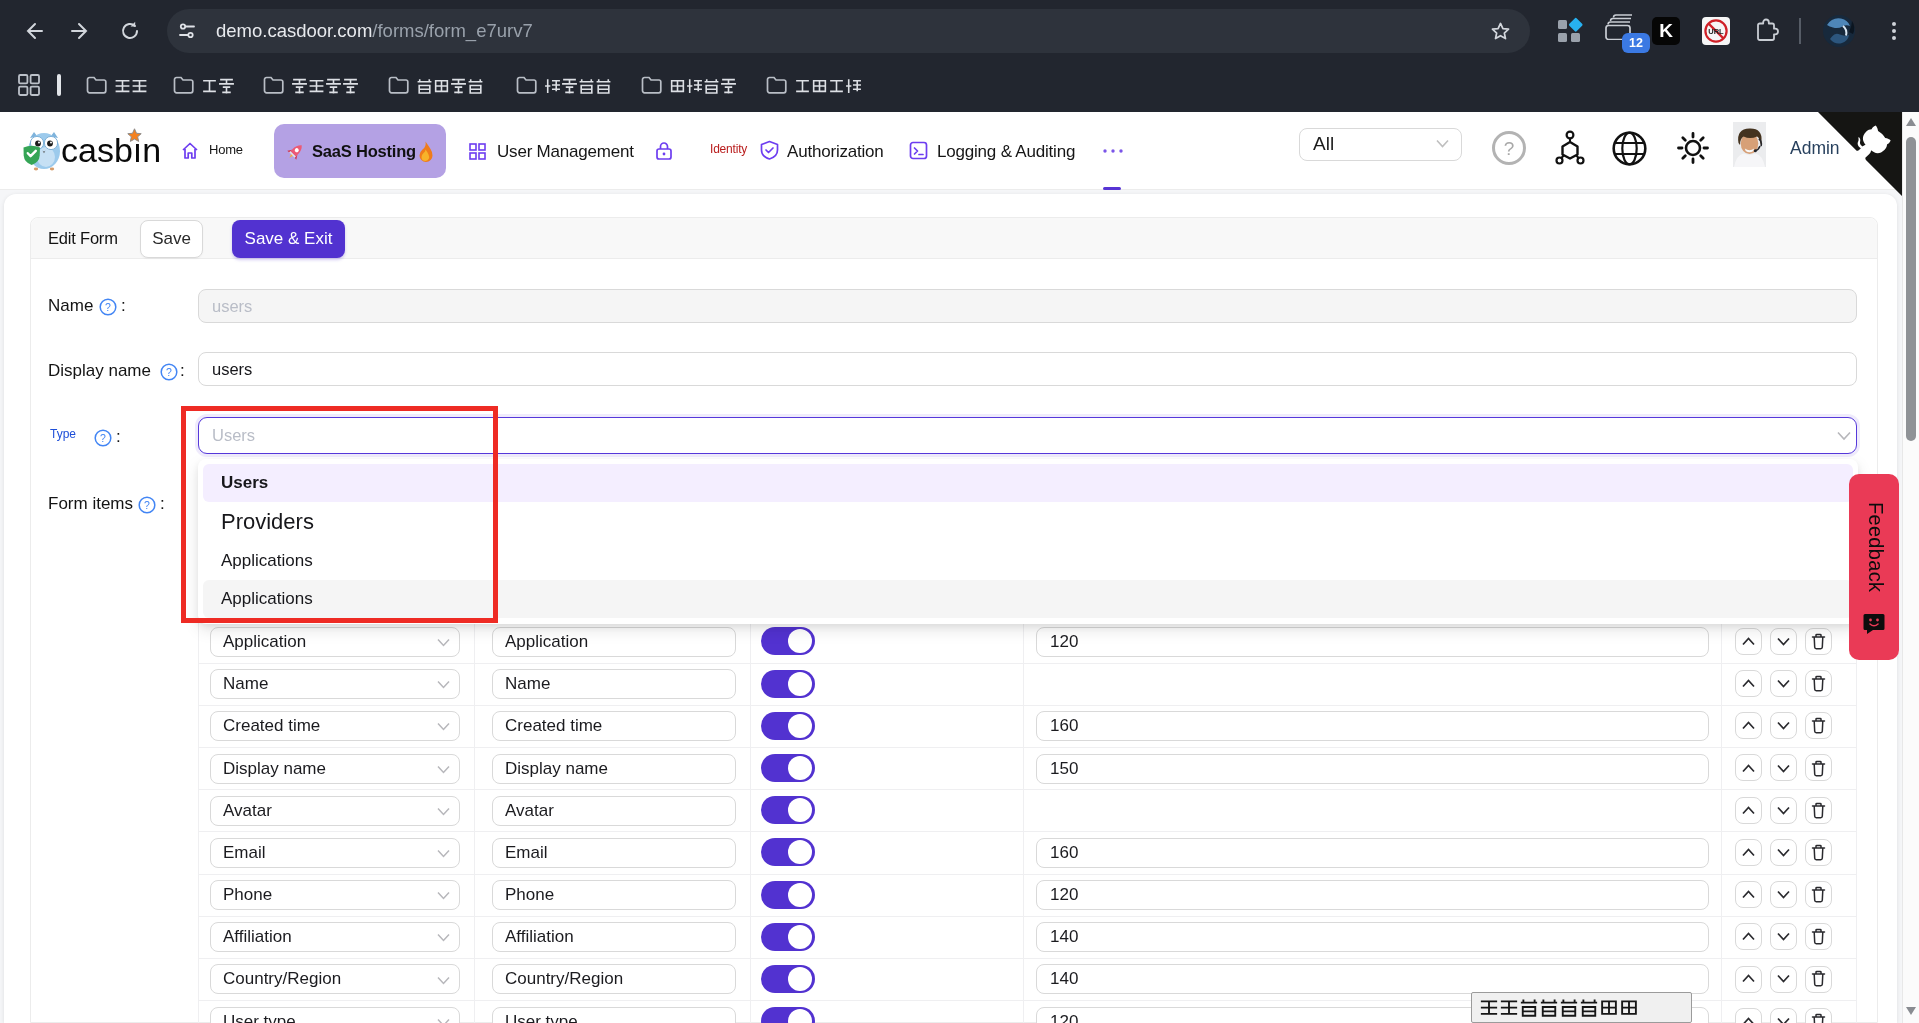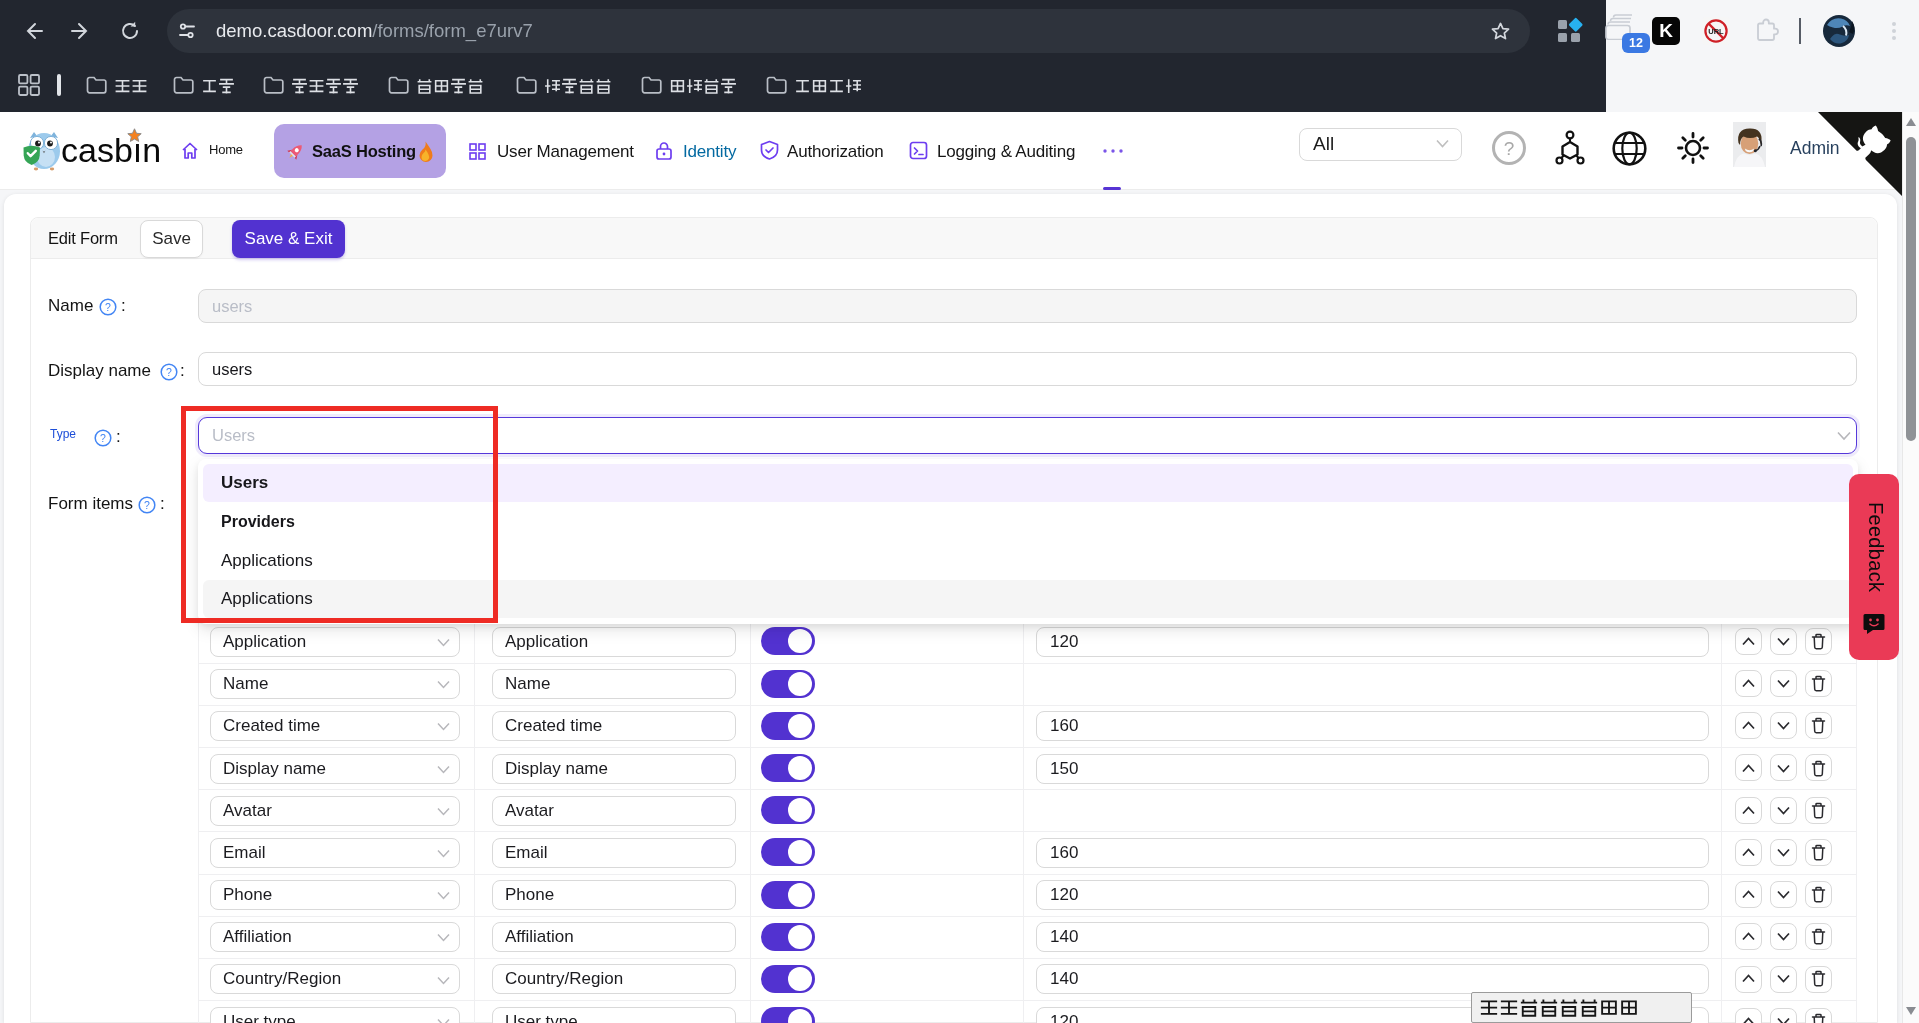--- a/index.html
+++ b/index.html
@@ -2,21 +2,21 @@
 <html><head><meta charset="utf-8">
 <style>
 *{margin:0;padding:0;box-sizing:border-box}
 html,body{width:1919px;height:1023px;overflow:hidden;background:#f5f6f8;
   font-family:"Liberation Sans",sans-serif;}
 .abs{position:absolute}
 </style></head>
 <body>
 <div class="abs" style="left:0;top:0;width:1919px;height:1023px;overflow:hidden">
 
-<div class="abs" style="left:0;top:0;width:1606px;height:112px;background:#22262f">
+<div class="abs" style="left:0;top:0;width:1919px;height:112px;background:#22262f">
 
 <svg class="abs" style="left:22px;top:20px" width="22" height="22" viewBox="0 0 22 22">
  <path d="M13 4 L6 11 L13 18 M6 11 H20" stroke="#d2d6dc" stroke-width="2" fill="none" stroke-linecap="round"></path>
       </svg>
 <svg class="abs" style="left:70px;top:20px" width="22" height="22" viewBox="0 0 22 22">
  <path d="M9 4 L16 11 L9 18 M16 11 H2" stroke="#d2d6dc" stroke-width="2" fill="none" stroke-linecap="round"></path>
       </svg>
 <svg class="abs" style="left:119px;top:20px" width="22" height="22" viewBox="0 0 22 22">
  <path d="M18 11 a7 7 0 1 1 -2.05 -4.95" stroke="#d2d6dc" stroke-width="2" fill="none" stroke-linecap="round"></path>
  <path d="M16.2 1.8 L16.2 6.4 L11.6 6.4" fill="#d2d6dc" stroke="none"></path>
@@ -198,21 +198,21 @@
  <rect x="10" y="1" width="6" height="6" fill="none" stroke="#6d3df0" stroke-width="1.6"></rect>
  <rect x="1" y="10" width="6" height="6" fill="none" stroke="#6d3df0" stroke-width="1.6"></rect>
  <rect x="10" y="10" width="6" height="6" fill="none" stroke="#6d3df0" stroke-width="1.6"></rect>
     </svg>
 <div class="abs" style="left:497px;top:142px;font-size:17px;letter-spacing:-.2px;color:#161616">User Management</div>
 <svg class="abs" style="left:655px;top:141px" width="18" height="20" viewBox="0 0 18 20">
  <rect x="2" y="8" width="14" height="10" rx="2" fill="none" stroke="#6d3df0" stroke-width="1.7"></rect>
  <path d="M5.5 8 V5.5 a3.5 3.5 0 0 1 7 0 V8" fill="none" stroke="#6d3df0" stroke-width="1.7"></path>
  <circle cx="9" cy="13" r="1.4" fill="#6d3df0"></circle>
     </svg>
-<div class="abs" style="left:683px;top:142px;font-size:17px;letter-spacing:-.2px;color:#0369a1">Identity</div>
+<div class="abs" style="left:710px;top:142px;font-size:12px;letter-spacing:-.2px;color:#b91c1c">Identity</div>
 <svg class="abs" style="left:760px;top:140px" width="19" height="21" viewBox="0 0 19 21">
  <path d="M9.5 1.5 L17.5 4.5 V10 q0 6.5-8 9 q-8-2.5-8-9 V4.5 z" fill="none" stroke="#6d3df0" stroke-width="1.7" stroke-linejoin="round"></path>
  <path d="M6 10 l2.5 2.5 l4.5-4.5" fill="none" stroke="#6d3df0" stroke-width="1.7" stroke-linecap="round" stroke-linejoin="round"></path>
     </svg>
 <div class="abs" style="left:787px;top:142px;font-size:17px;letter-spacing:-.2px;color:#161616">Authorization</div>
 <svg class="abs" style="left:909px;top:141px" width="19" height="19" viewBox="0 0 19 19">
  <rect x="1.5" y="1.5" width="16" height="16" rx="2.5" fill="none" stroke="#6d3df0" stroke-width="1.7"></rect>
  <path d="M5.5 7 l3 3 l-3 3 M10 13.5 h4" stroke="#6d3df0" stroke-width="1.7" fill="none" stroke-linecap="round" stroke-linejoin="round"></path>
     </svg>
 <div class="abs" style="left:937px;top:142px;font-size:17px;letter-spacing:-.2px;color:#161616">Logging &amp; Auditing</div>
@@ -508,21 +508,21 @@
 <div class="abs" style="left:1770px;top:1008px;width:27px;height:27px;border:1px solid #d9d9d9;border-radius:8px;background:#fff"></div>
 <svg class="abs" style="left:1777px;top:1017px" width="13" height="9" viewBox="0 0 13 9">
       <path d="M1 1.5 L6.5 7.5 L12 1.5" stroke="#2a2a2e" stroke-width="1.7" fill="none"></path>
     </svg>
 <div class="abs" style="left:1805px;top:1008px;width:27px;height:27px;border:1px solid #d9d9d9;border-radius:8px;background:#fff"></div>
 <svg class="abs" style="left:1811px;top:1013px" width="15" height="17" viewBox="0 0 15 17">
  <path d="M1.5 4 h12 M5 4 V2.2 a0.8 0.8 0 0 1 0.8-0.8 h3.4 a0.8 0.8 0 0 1 0.8 0.8 V4 M3.2 4 l0.5 10.3 a1.5 1.5 0 0 0 1.5 1.4 h4.6 a1.5 1.5 0 0 0 1.5-1.4 L11.8 4" stroke="#2a2a2e" stroke-width="1.5" fill="none" stroke-linecap="round"></path>
     </svg>
 <div class="abs" style="left:198px;top:459px;width:1660px;height:165px;background:#fff;border-radius:8px;box-shadow:0 6px 16px rgba(0,0,0,.10),0 3px 6px rgba(0,0,0,.06)"></div>
 <div class="abs" style="left:203px;top:464px;width:1650px;height:38px;background:#f4eeff;border-radius:6px;font-size:17px;font-weight:bold;color:#17171b;line-height:38px;padding-left:18px">Users</div>
-<div class="abs" style="left:203px;top:503px;width:1650px;height:38px;border-radius:6px;font-size:16px;font-weight:bold;color:#17171b;line-height:38px;padding-left:18px">Providers</div>
+<div class="abs" style="left:203px;top:503px;width:1650px;height:38px;border-radius:6px;font-size:22px;font-weight:normal;color:#17171b;line-height:38px;padding-left:18px">Providers</div>
 <div class="abs" style="left:203px;top:542px;width:1650px;height:38px;border-radius:6px;font-size:17px;font-weight:normal;color:#17171b;line-height:38px;padding-left:18px">Applications</div>
 <div class="abs" style="left:203px;top:580px;width:1650px;height:38px;background:#f5f5f5;border-radius:6px;font-size:17px;font-weight:normal;color:#17171b;line-height:38px;padding-left:18px">Applications</div>
 <div class="abs" style="left:181px;top:406px;width:317px;height:217px;border:5px solid #ee2b24"></div>
 <div class="abs" style="left:1849px;top:474px;width:50px;height:186px;background:#ea3a56;border-radius:10px"></div>
 <div class="abs" style="left:1849px;top:492px;width:50px;height:110px;writing-mode:vertical-rl;text-align:center;font-size:20px;letter-spacing:.3px;color:#0d0d0d;line-height:47px">Feedback</div>
 <svg class="abs" style="left:1862px;top:612px" width="24" height="22" viewBox="0 0 24 22">
  <path d="M3 2 h18 a1.5 1.5 0 0 1 1.5 1.5 v13 a1.5 1.5 0 0 1 -1.5 1.5 h-10 l-6 4 v-4 h-2 a1.5 1.5 0 0 1 -1.5-1.5 v-13 A1.5 1.5 0 0 1 3 2z" fill="#0d0d0d"></path>
  <circle cx="8.5" cy="8" r="1.4" fill="#ea3a56"></circle>
       <circle cx="15.5" cy="8" r="1.4" fill="#ea3a56"></circle>
  <path d="M8 12 q4 3.5 8 0" stroke="#ea3a56" stroke-width="1.6" fill="none" stroke-linecap="round"></path>

